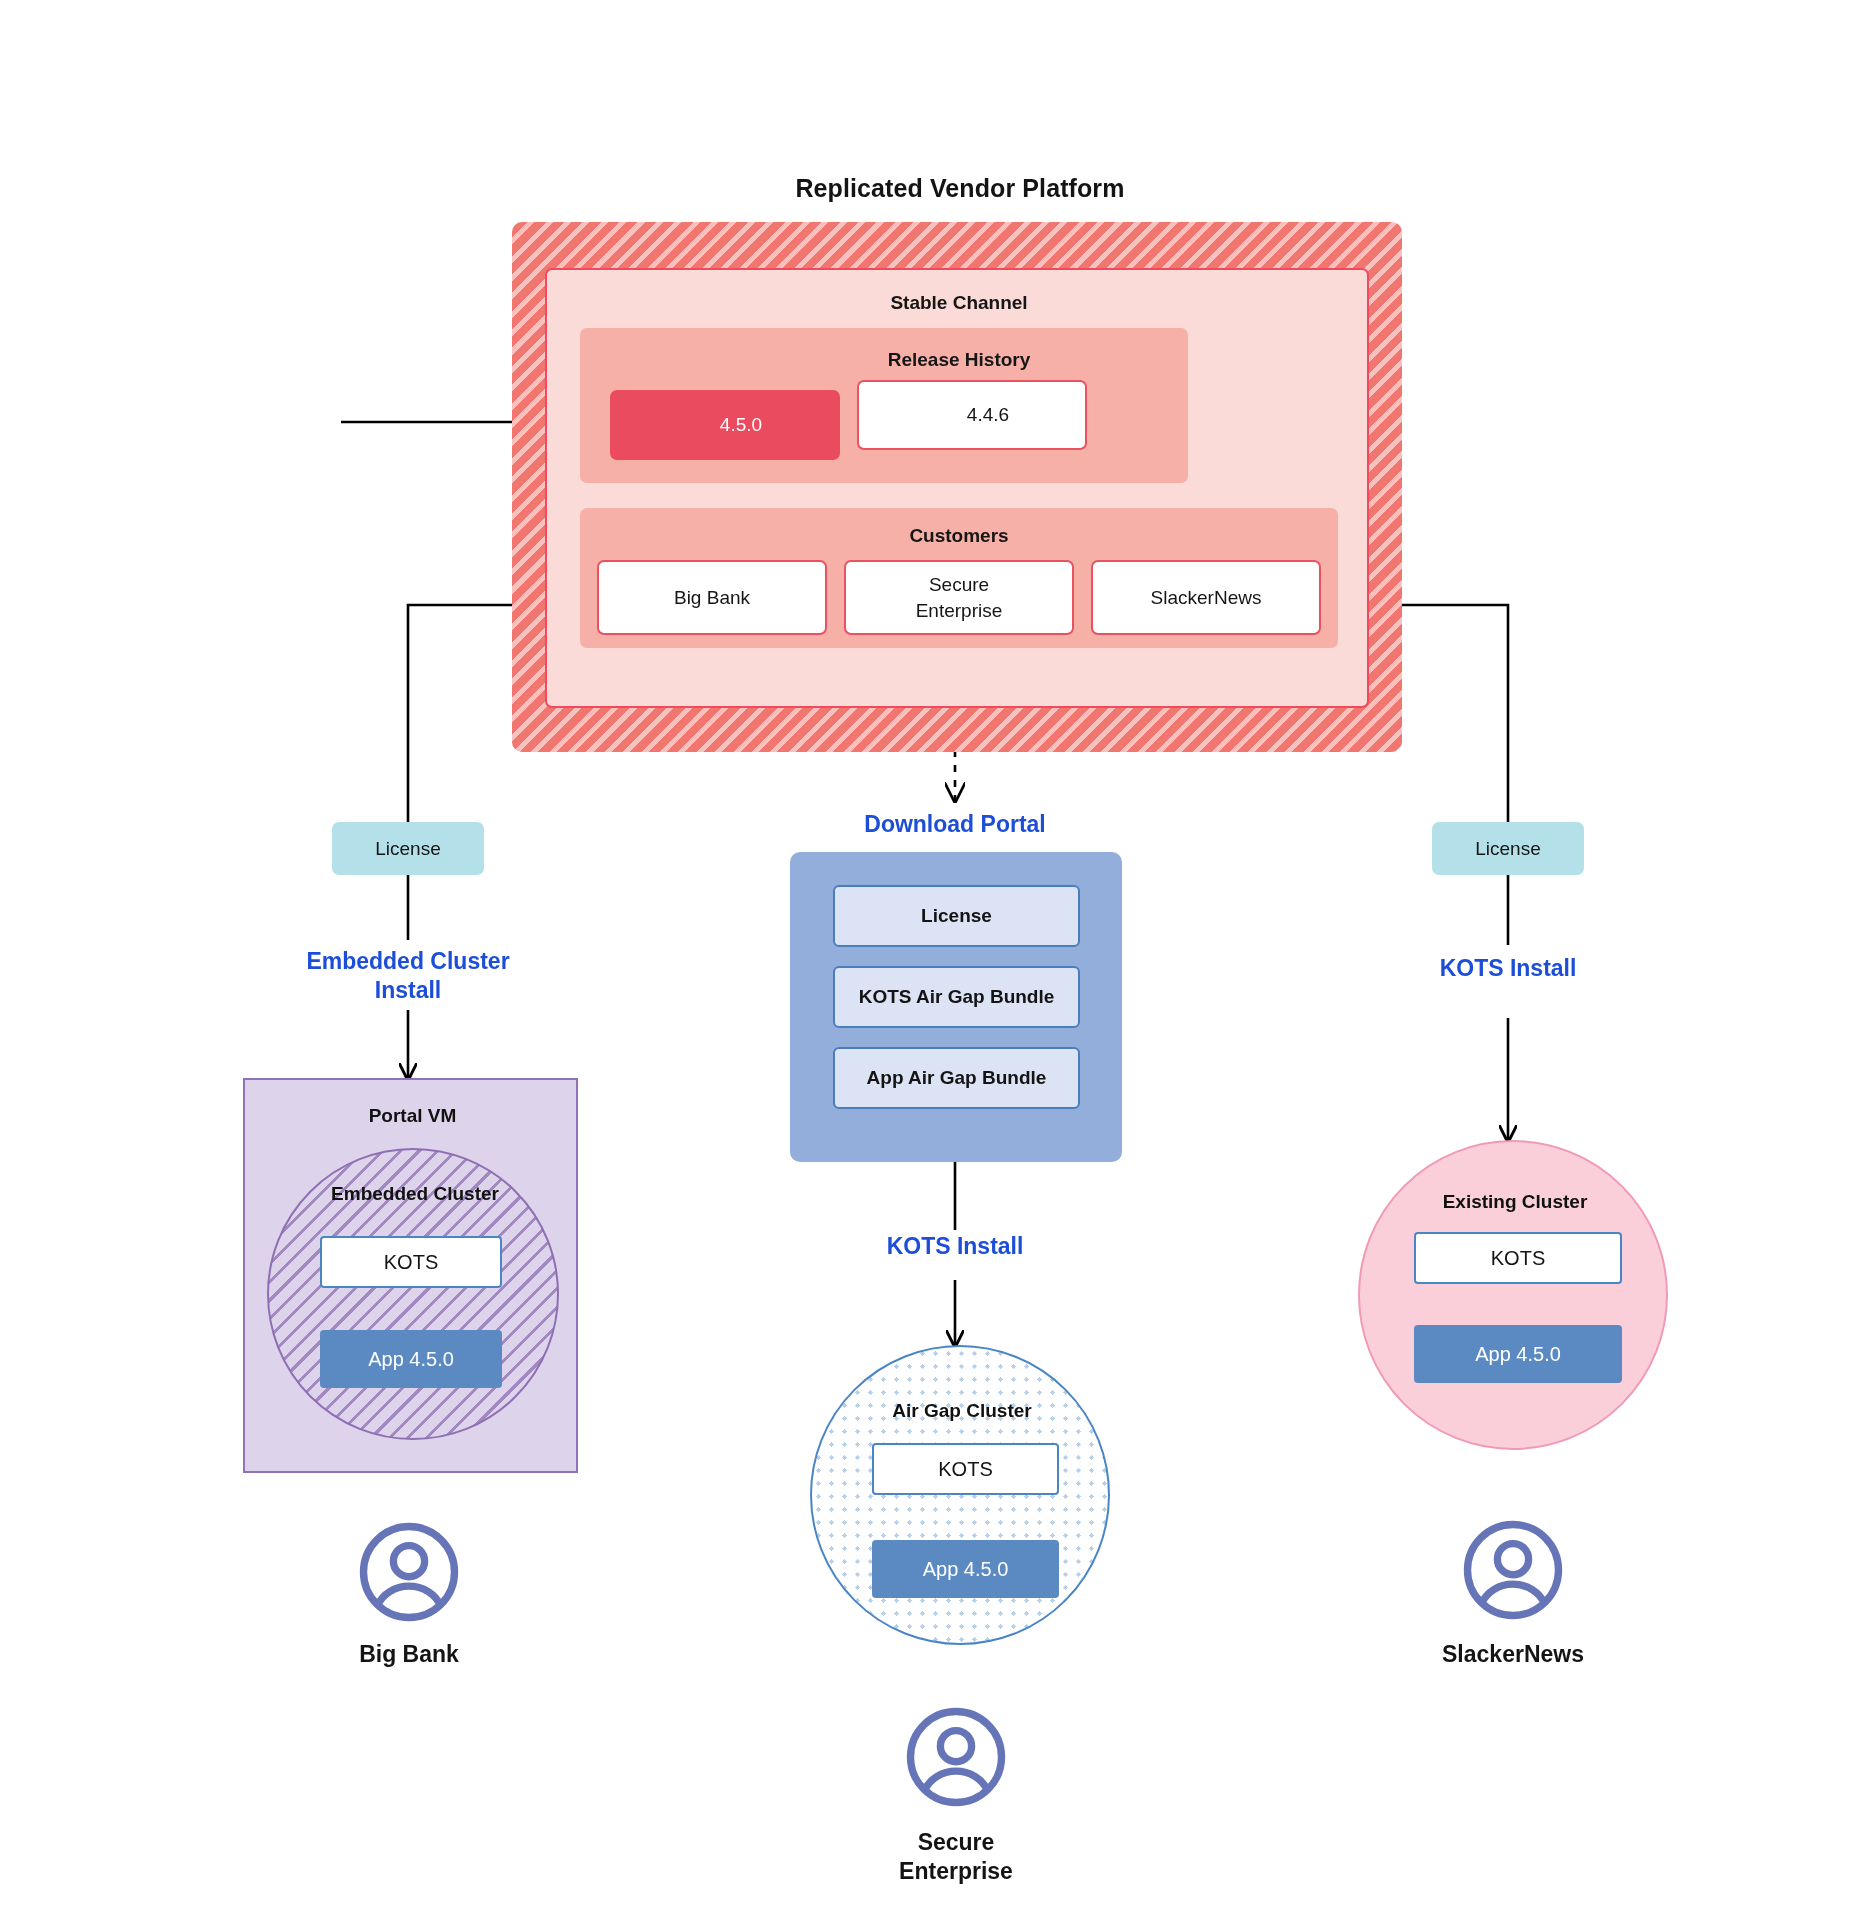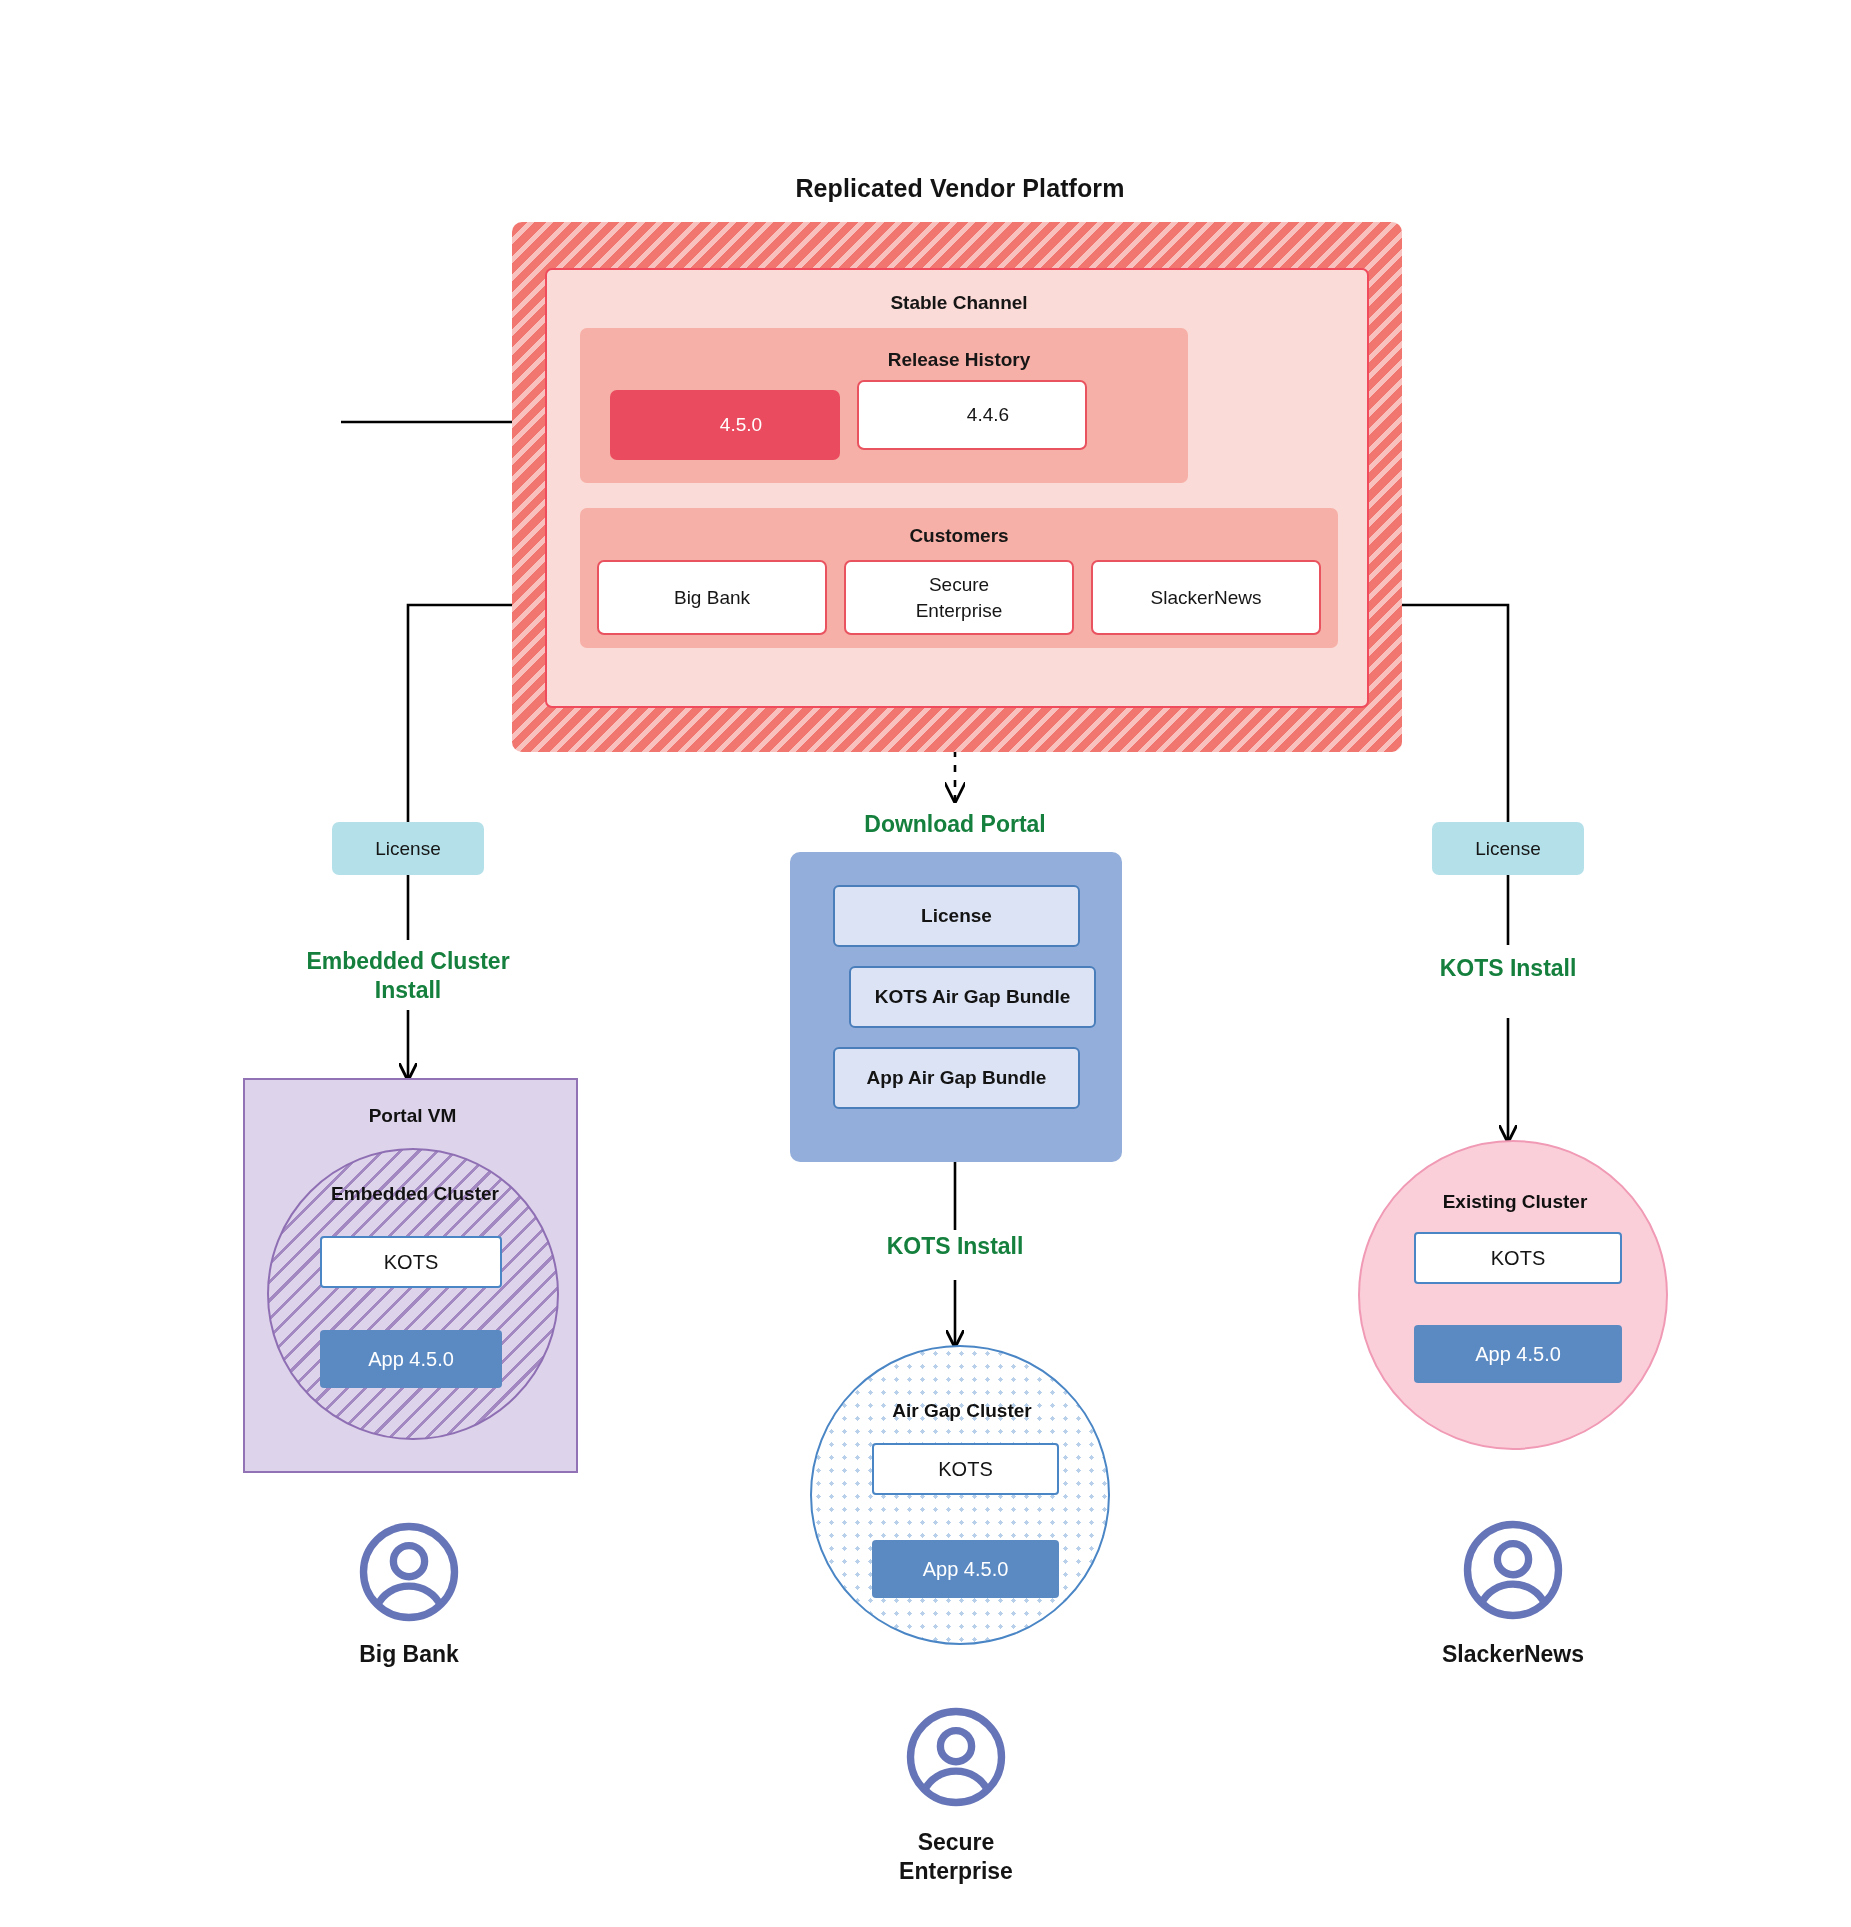--- a/index.html
+++ b/index.html
@@ -97,21 +97,21 @@
     background: #b3e0e9;
     border-radius: 7px;
     font-size: 19px;
     color: #161616;
   }
 
   
   .flow-label {
     font-size: 23px;
     font-weight: 700;
-    color: #15803d;
+    color: #1d4ed8;
     line-height: 1.28;
   }
   .node-caption {
     font-size: 23px;
     font-weight: 700;
     color: #141414;
     line-height: 1.28;
   }
 
   
@@ -299,21 +299,21 @@
     </svg>
   </div>
   <div class="abs ctr node-caption" style="left:259px; top:1638px; width:300px; height:34px; white-space:pre-line;">Big Bank</div>
 
   <div class="abs ctr flow-label" style="left:805px; top:808px; width:300px; height:34px;">Download  Portal</div>
 
   <div class="abs download-portal" style="left:790px; top:852px; width:332px; height:310px;">
     <div class="abs ctr portal-item" style="left:43px; top:33px; width:247px; height:62px;">
       <span>License</span>
     </div>
-    <div class="abs ctr portal-item" style="left:43px; top:114px; width:247px; height:62px;margin-left:16px;">
+    <div class="abs ctr portal-item" style="left:43px; top:114px; width:247px; height:62px;">
       <span>KOTS Air Gap Bundle</span>
     </div>
     <div class="abs ctr portal-item" style="left:43px; top:195px; width:247px; height:62px;">
       <span>App Air Gap Bundle</span>
     </div>
   </div>
 
   <div class="abs ctr flow-label" style="left:805px; top:1230px; width:300px; height:34px;">KOTS Install</div>
 
   <div class="abs airgap-circle" style="left:810px; top:1345px; width:300px; height:300px;">

